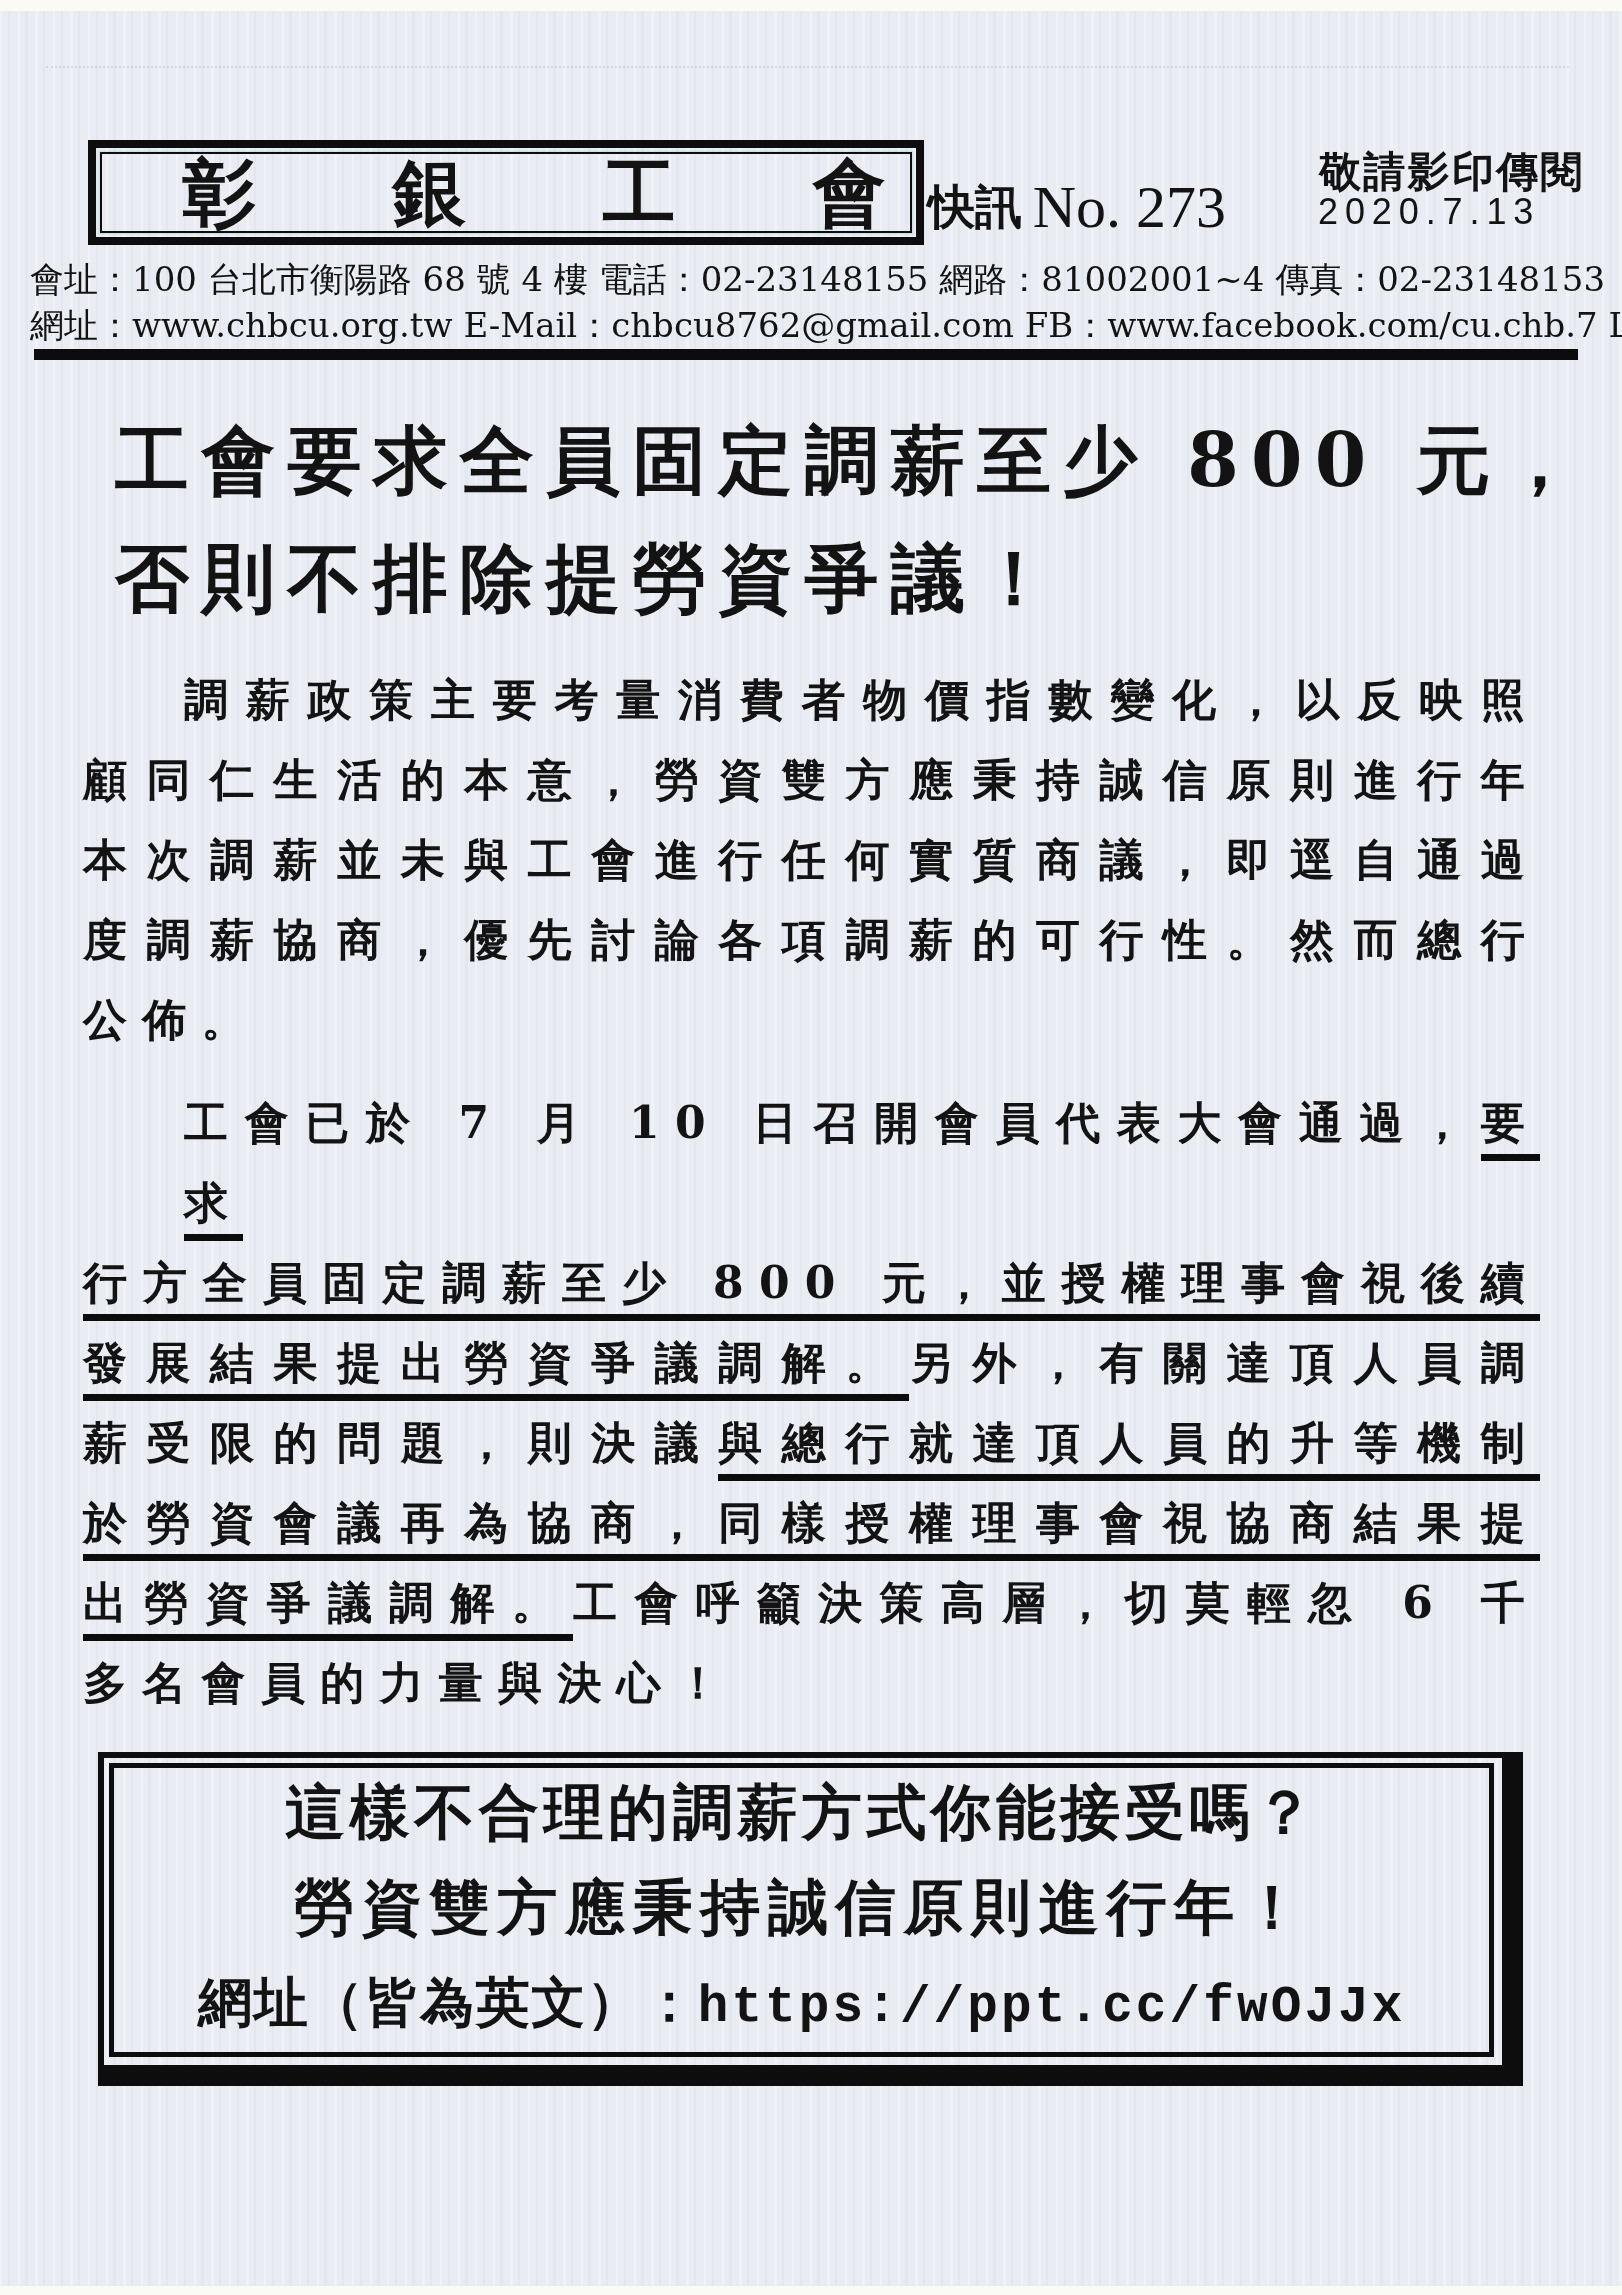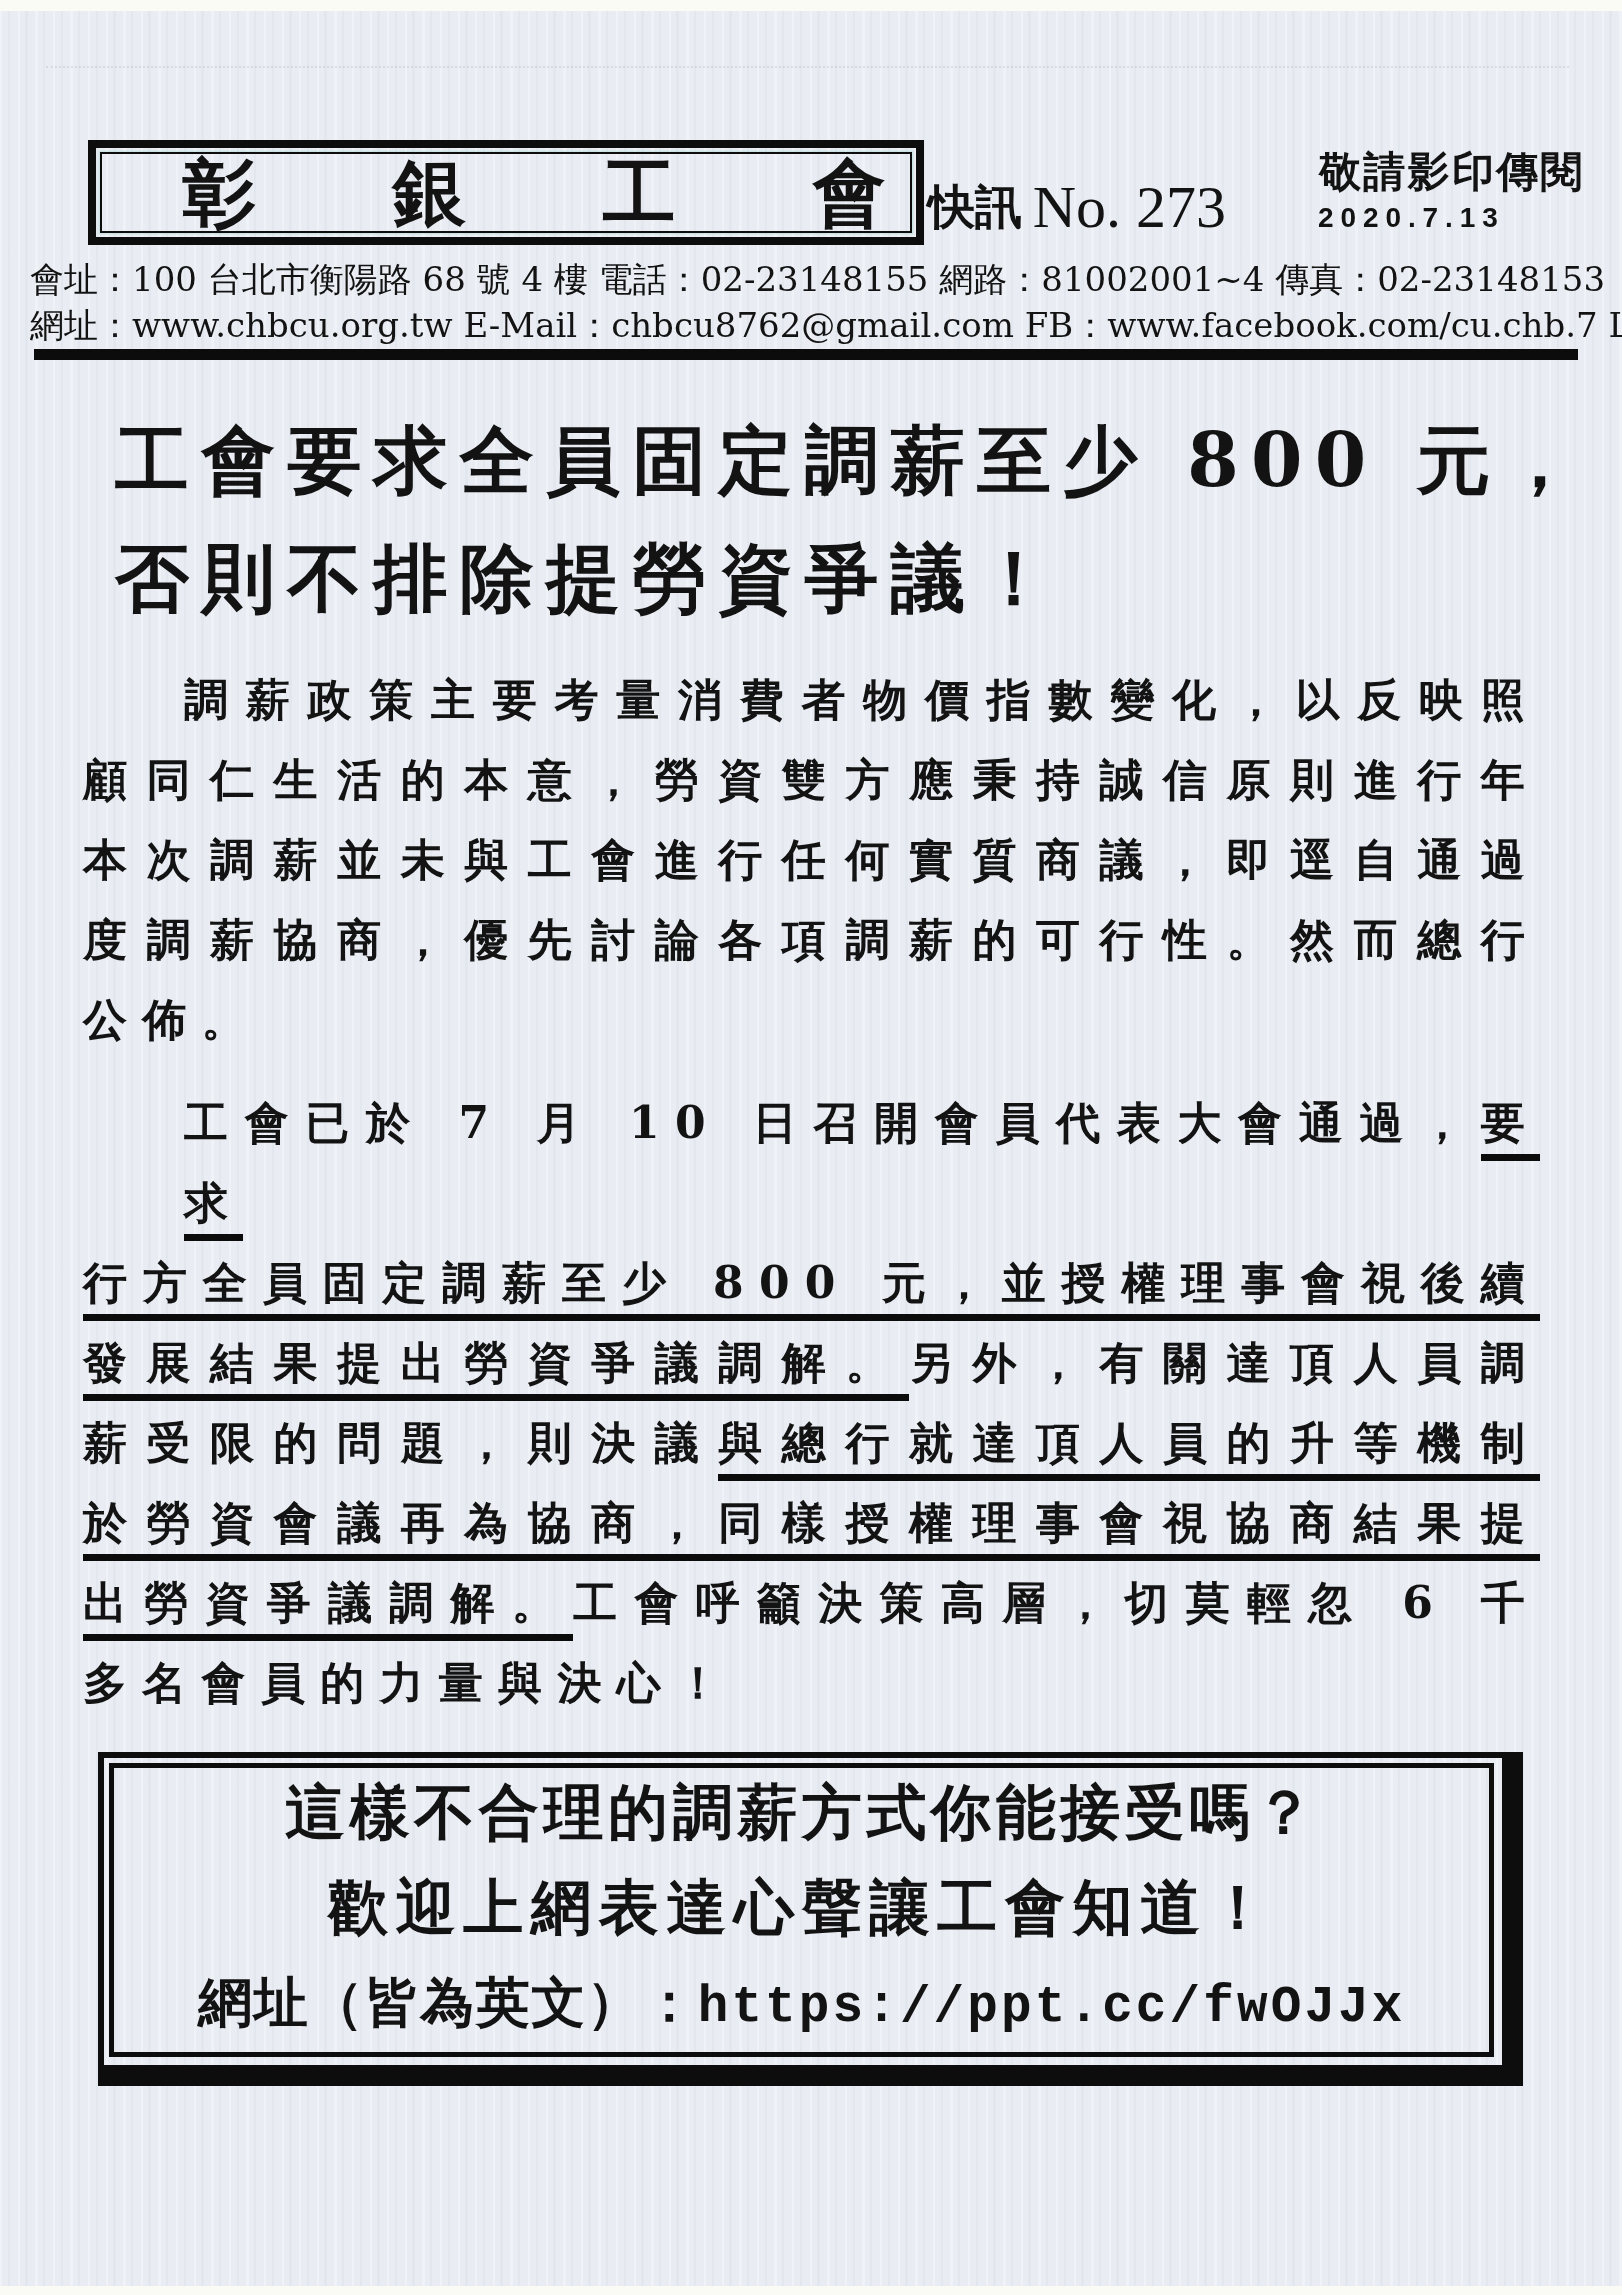--- a/index.html
+++ b/index.html
@@ -30,23 +30,23 @@
   .title-char{font-size:73px;font-weight:700;line-height:1;}
   .newsflash{position:absolute;left:928px;top:173px;display:flex;align-items:center;white-space:nowrap;}
   .newsflash-cjk{font-size:47px;font-weight:700;}
   .newsflash-no{font-size:60px;margin-left:10.7px;font-family:"Liberation Serif", serif;}
   .copy-note{
     position:absolute;left:1319px;top:144px;
     font-family:"Liberation Sans", sans-serif;font-weight:700;
     font-size:42px;letter-spacing:2.3px;white-space:nowrap;
   }
   .issue-date{
-    position:absolute;left:1318px;top:202px;
-    font-family:"Liberation Sans", sans-serif;font-weight:700;
-    font-size:28px;letter-spacing:6.9px;white-space:nowrap;
+    position:absolute;left:1318px;top:191px;
+    font-family:"Liberation Sans", sans-serif;font-weight:400;
+    font-size:36px;letter-spacing:6.9px;white-space:nowrap;
   }
 
   
   .contact{position:absolute;left:30px;top:256px;width:1536px;font-size:34px;line-height:46px;white-space:nowrap;font-weight:500;}
   .rule{position:absolute;left:34px;top:349px;width:1544px;height:10.7px;background:#0c0c0c;}
 
   
   .headline{position:absolute;left:107px;top:401px;font-size:74px;font-weight:700;letter-spacing:12.2px;line-height:118px;white-space:nowrap;margin-left:8px;}
 
   
@@ -126,21 +126,21 @@
         <div class="bline"><span>薪受限的問題，則決議</span><span class="useg">與總行就達頂人員的升等機制</span></div>
         <div class="bline"><span class="useg">於勞資會議再為協商，同樣授權理事會視協商結果提</span></div>
         <div class="bline"><span class="useg">出勞資爭議調解。</span><span>工會呼籲決策高層，切莫輕忽 6 千</span></div>
         <div class="bline last"><span>多名會員的力量與決心！</span></div>
       </div>
     </div>
 
   <div class="callout">
     <div class="callout-inner">
       <div class="callout-line callout-q">這樣不合理的調薪方式你能接受嗎？</div>
-      <div class="callout-line callout-i">歡迎上網表達心聲讓工會知道！</div>
+      <div class="callout-line callout-i">勞資雙方應秉持誠信原則進行年！</div>
       <div class="callout-line callout-u">
         <span>網址（皆為英文）：</span><span class="callout-url">https://ppt.cc/fwOJJx</span>
       </div>
     </div>
   </div>
 
   <div class="strip bottom"></div>
 </div>
 
 

